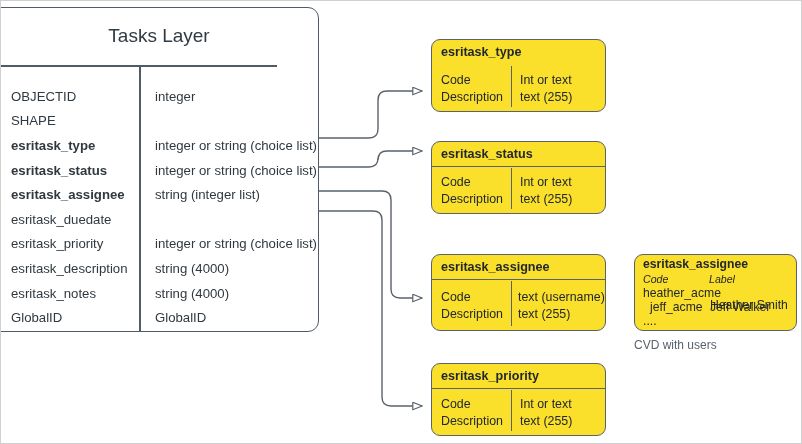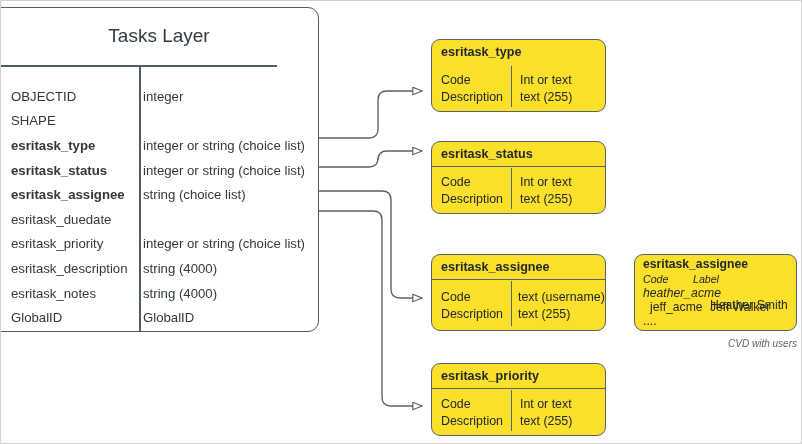--- a/index.html
+++ b/index.html
@@ -85,21 +85,21 @@
     box-sizing: border-box;
     padding-left: 21px;
     font-size: 13.2px;
     color: #30393f;
     white-space: nowrap;
   }
   .tcell-name.b { font-weight: bold; }
   .tcell-type {
     flex: 1;
     box-sizing: border-box;
-    padding-left: 4px;
+    padding-left: 16px;
     font-size: 13.2px;
     color: #30393f;
     white-space: nowrap;
   }
 
   
   .ybox {
     position: absolute;
     background: #fadf2b;
     border: 1.4px solid #5a626b;
@@ -175,23 +175,22 @@
     position: absolute;
     font-size: 12.2px;
     color: #23282d;
     white-space: nowrap;
   }
   .cvd-caption {
     position: absolute;
     left: 633px;
     top: 337px;
     width: 163px;
-    text-align: right;
-    font-size: 10px;
-    font-style: italic;
+    text-align: left;
+    font-size: 12px;
     color: #5a626b;
   }
 </style>
 </head>
 <body>
 
 <div id="canvas">
 
   <svg id="svg-layer" viewBox="0 0 802 444" xmlns="http://www.w3.org/2000/svg">
     <defs>
@@ -227,21 +226,21 @@
       <div class="trow">
         <span class="tcell-name b">esritask_type</span>
         <span class="tcell-type">integer or string (choice list)</span>
       </div>
       <div class="trow">
         <span class="tcell-name b">esritask_status</span>
         <span class="tcell-type">integer or string (choice list)</span>
       </div>
       <div class="trow">
         <span class="tcell-name b">esritask_assignee</span>
-        <span class="tcell-type">string (choice list)</span>
+        <span class="tcell-type">string (integer list)</span>
       </div>
       <div class="trow">
         <span class="tcell-name">esritask_duedate</span>
       </div>
       <div class="trow">
         <span class="tcell-name">esritask_priority</span>
         <span class="tcell-type">integer or string (choice list)</span>
       </div>
       <div class="trow">
         <span class="tcell-name">esritask_description</span>
@@ -309,23 +308,23 @@
     </div>
     <div class="ybox-col" style="left:88px; top:32px;">
       <div>Int or text</div>
       <div>text (255)</div>
     </div>
   </div>
 
   <div class="cvd-box">
     <div class="cvd-title">esritask_assignee</div>
     <div class="cvd-colhead" style="left:8px; top:18px;">Code</div>
-    <div class="cvd-colhead" style="left:58px; top:18px;">Label</div>
-
-    <div class="cvd-cell" style="left:8px; top:31px;font-style:italic;">heather_acme</div>
+    <div class="cvd-colhead" style="left:74px; top:18px;">Label</div>
+
+    <div class="cvd-cell" style="left:8px; top:31px;">heather_acme</div>
     <div class="cvd-cell" style="left:75px; top:43px;">Heather Smith</div>
 
     <div class="cvd-cell" style="left:15px; top:45px;">jeff_acme</div>
     <div class="cvd-cell" style="left:75px; top:45px;">Jeff Walker</div>
 
     <div class="cvd-cell" style="left:8px; top:59px;">....</div>
   </div>
   <div class="cvd-caption">CVD with users</div>
 
 </div>

